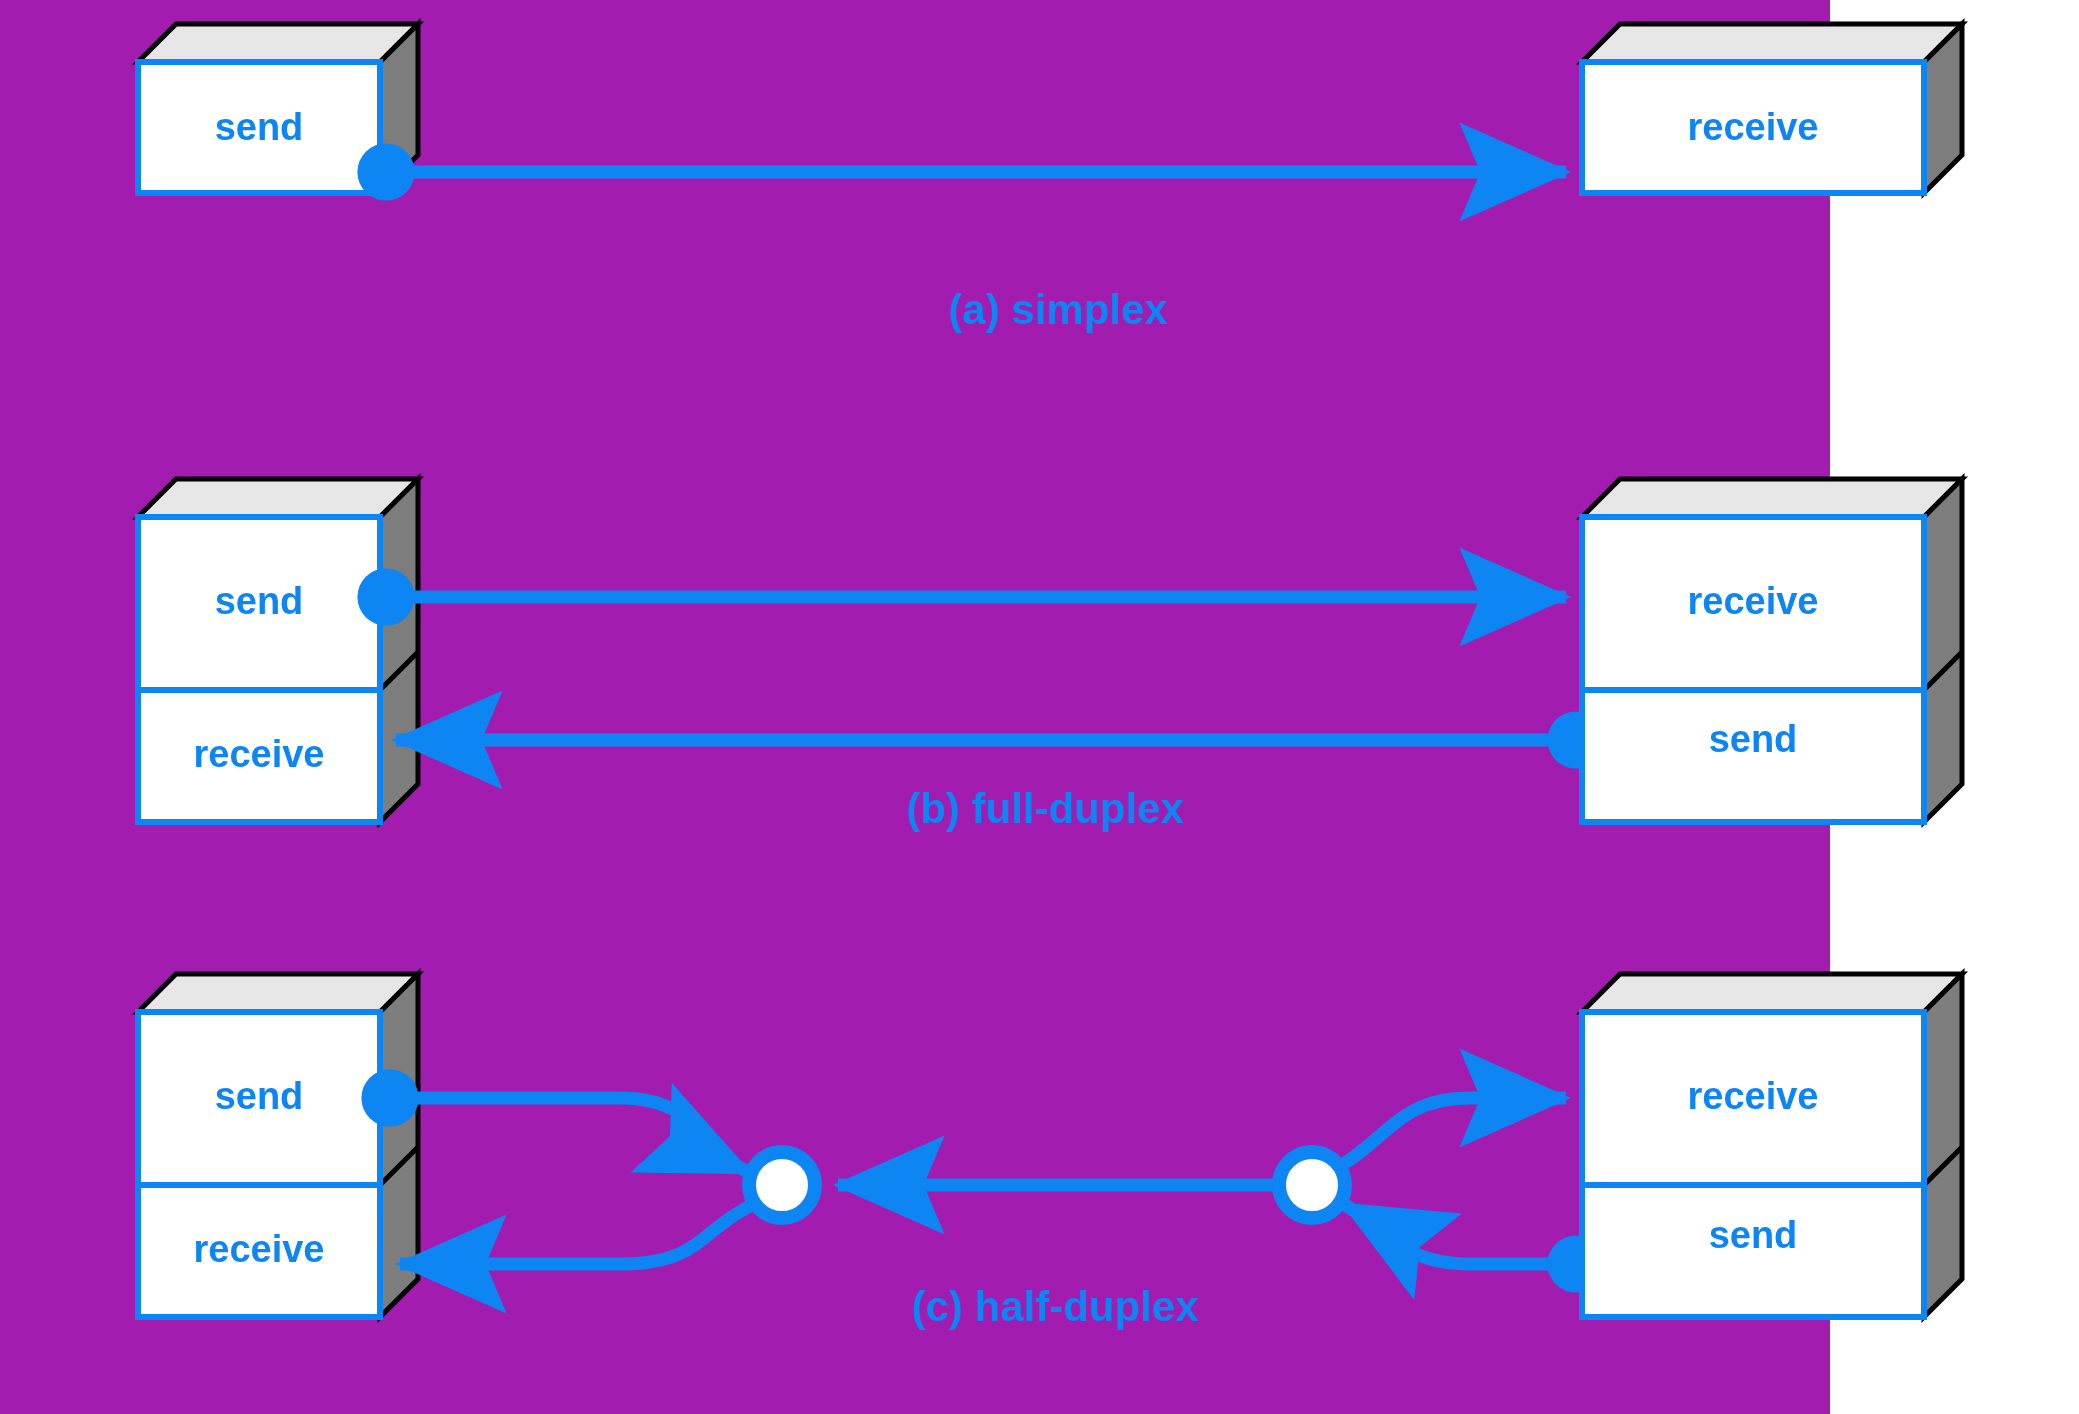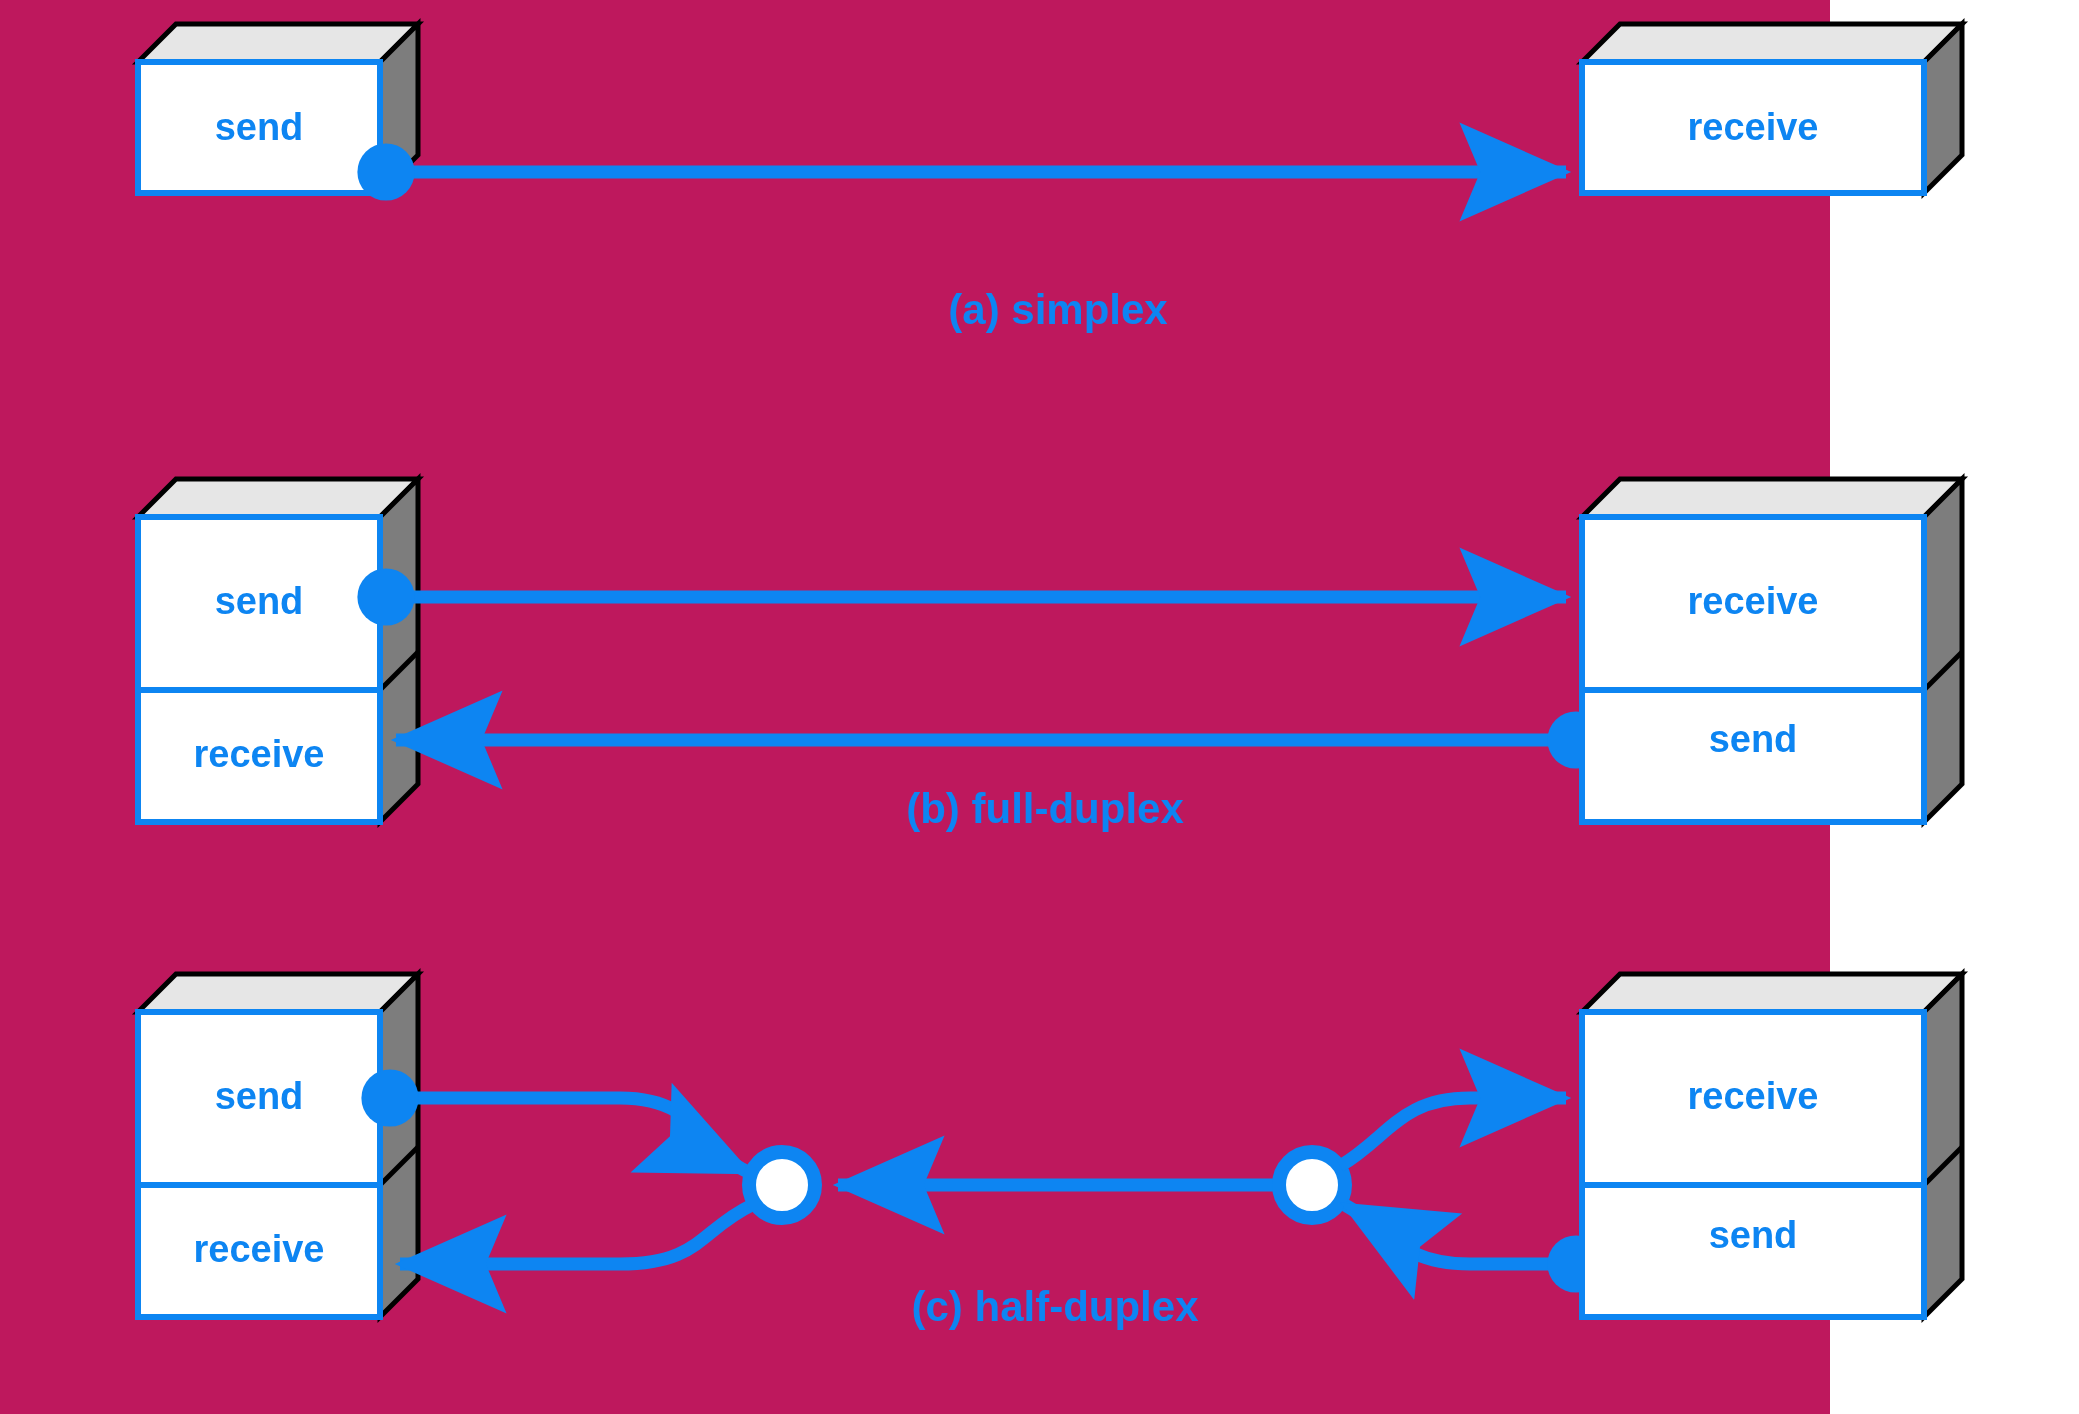--- a/index.html
+++ b/index.html
@@ -1,18 +1,18 @@
 <!DOCTYPE html>
 <html><head>
 <meta charset="utf-8">
 <style>
   html,body{margin:0;padding:0;background:#ffffff;}
   body{width:2079px;height:1414px;overflow:hidden;
        font-family:"Liberation Sans",sans-serif;}
-  #stage{position:relative;width:1830px;height:1414px;background:#be185d;}
+  #stage{position:relative;width:1830px;height:1414px;background:#a21caf;}
   svg#scene{position:absolute;left:0;top:0;width:2079px;height:1414px;display:block;}
   .lbl{font-family:"Liberation Sans",sans-serif;font-weight:bold;font-size:38px;
        fill:#0d85f2;text-anchor:middle;dominant-baseline:middle;}
   .cap{font-family:"Liberation Sans",sans-serif;font-weight:bold;font-size:42px;
        fill:#0d85f2;text-anchor:middle;dominant-baseline:middle;}
 </style>
 </head>
 <body>
 
 <div id="stage">

